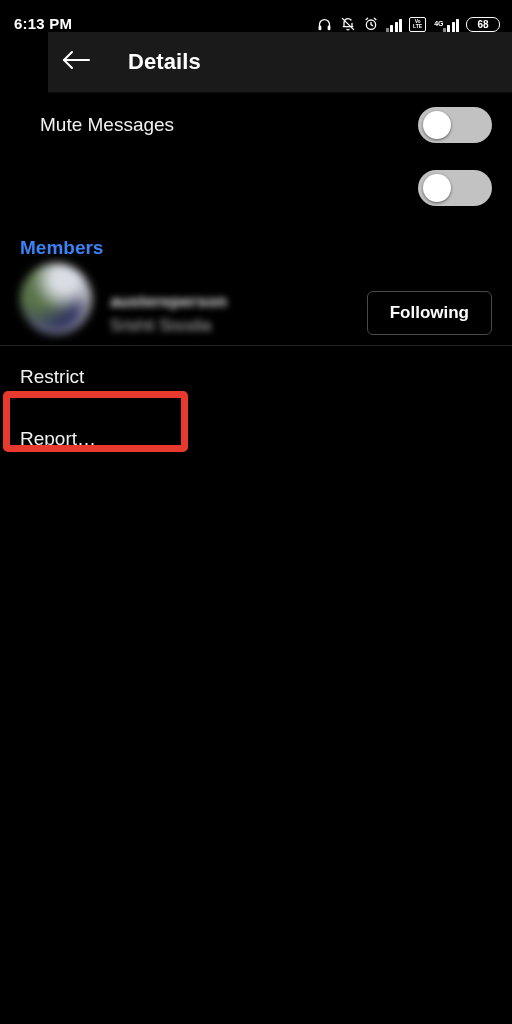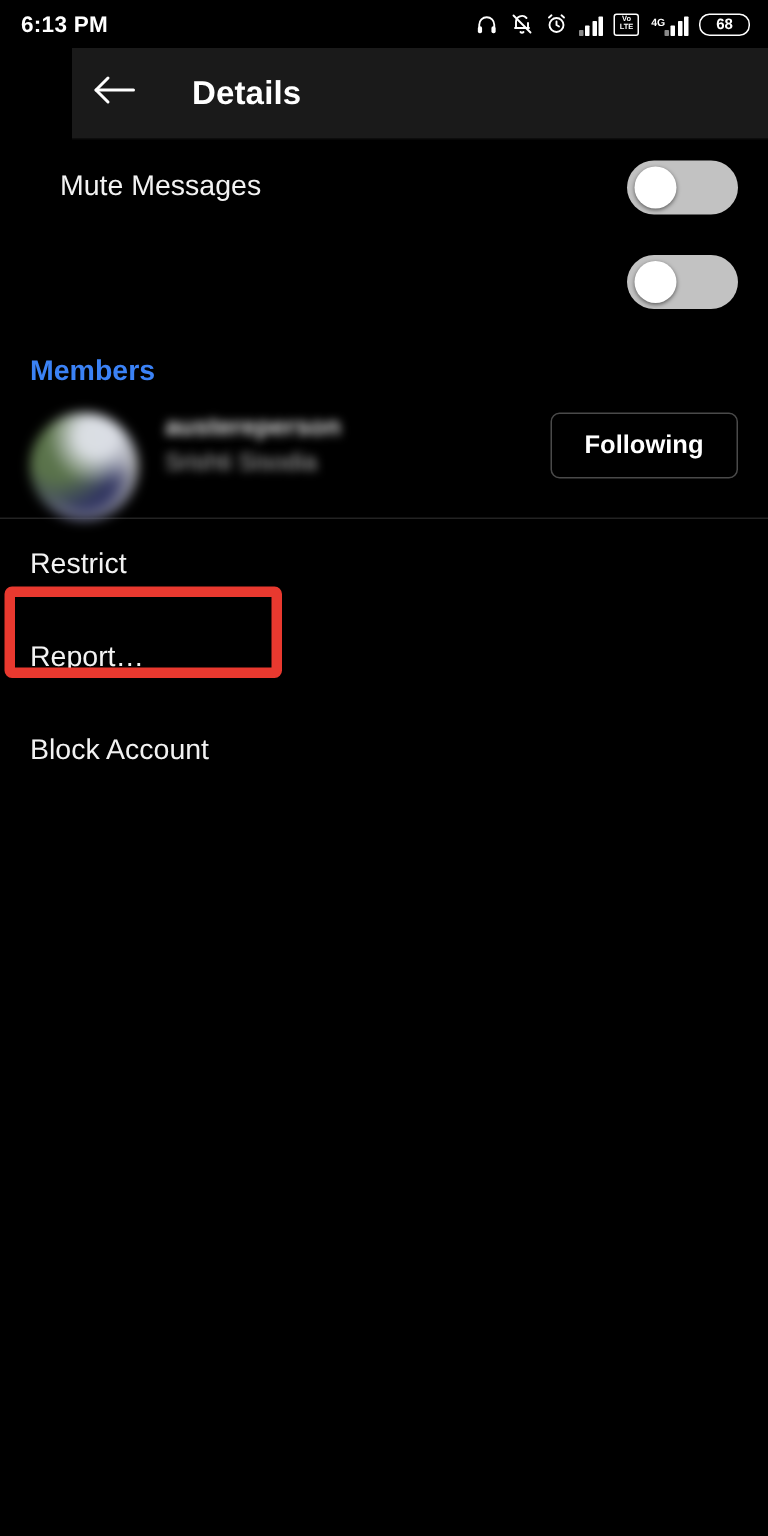--- a/index.html
+++ b/index.html
@@ -7,21 +7,21 @@
     width:512px; height:1024px;
     background:#000;
     font-family:"Liberation Sans", sans-serif;
     overflow:hidden;
   }
   .phone { position:relative; width:512px; height:1024px; background:#000; }
 
   
   .statusbar {
     position:absolute; top:0; left:0; width:512px; height:32px;
-    background:#000; display:flex; align-items:center;
+    background:#000; display:flex; align-items:flex-end;
     padding:0 12px 0 14px;
     gap:43px;
   }
   .status-time {
     color:#ffffff; font-size:15px; font-weight:bold; letter-spacing:.2px;
   }
   .status-icons {
     margin-left:auto; display:flex; align-items:center; gap:7px;
   }
   .sicon { display:flex; align-items:center; justify-content:center; color:#fff; }
@@ -77,21 +77,21 @@
     border-radius:50%; background:#ffffff;
     box-shadow:0 1px 3px rgba(0,0,0,.55);
   }
 
   .section-title {
     color:#3b82f6; font-size:19px; font-weight:bold;
     padding:18px 20px 10px 20px;
   }
 
   .member-row {
-    display:flex; align-items:flex-start; padding:6px 20px 10px 20px; height:76px;
+    display:flex; align-items:flex-end; padding:6px 20px 10px 20px; height:76px;
   }
   .avatar {
     width:72px; height:72px; border-radius:50%; flex:0 0 72px;
     background:
       radial-gradient(circle at 62% 22%, rgba(225,228,235,.95) 0 18%, rgba(225,228,235,0) 46%),
       radial-gradient(circle at 26% 36%, rgba(92,118,74,.95) 0 26%, rgba(92,118,74,0) 58%),
       radial-gradient(circle at 52% 62%, rgba(40,44,92,.95) 0 30%, rgba(40,44,92,0) 62%),
       radial-gradient(circle at 82% 72%, rgba(206,206,198,.9) 0 26%, rgba(206,206,198,0) 60%),
       linear-gradient(160deg,#6d7a68 0%,#2b2f4e 48%,#cfcfc8 100%);
     filter:blur(4px);
@@ -226,21 +226,18 @@
     <div class="divider"></div>
 
     <div class="action-row">
       <div class="action-label">Restrict</div>
     </div>
 
     <div class="action-row">
       <div class="action-label">Report…</div>
     </div>
 
-    <div class="action-row">
-      <div class="action-label">Block Account</div>
-    </div>
 
   </div>
 
   <div class="highlight-box"></div>
 
 </div>
 
 </body></html>

